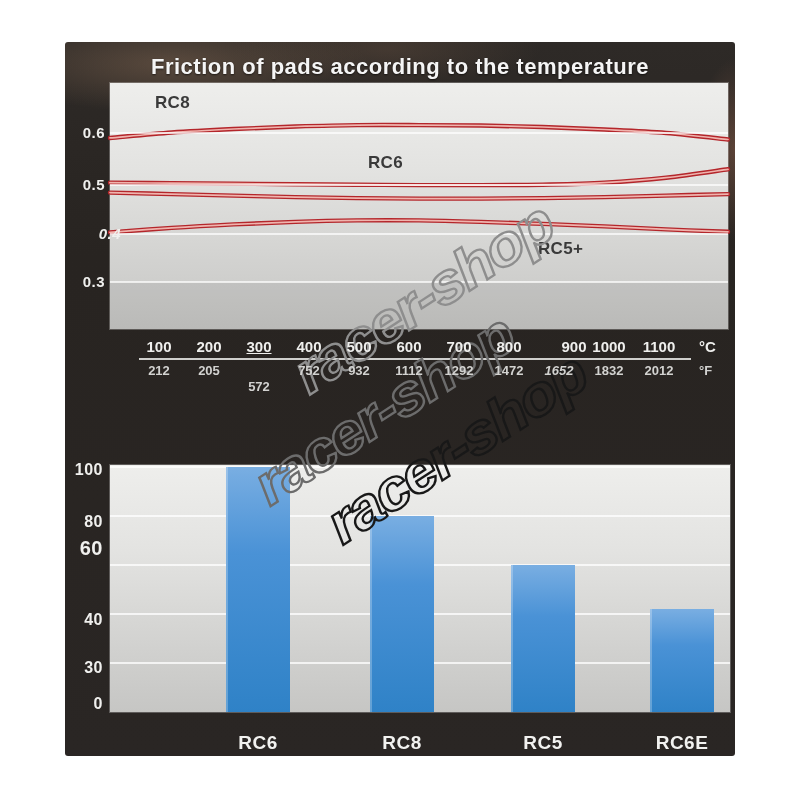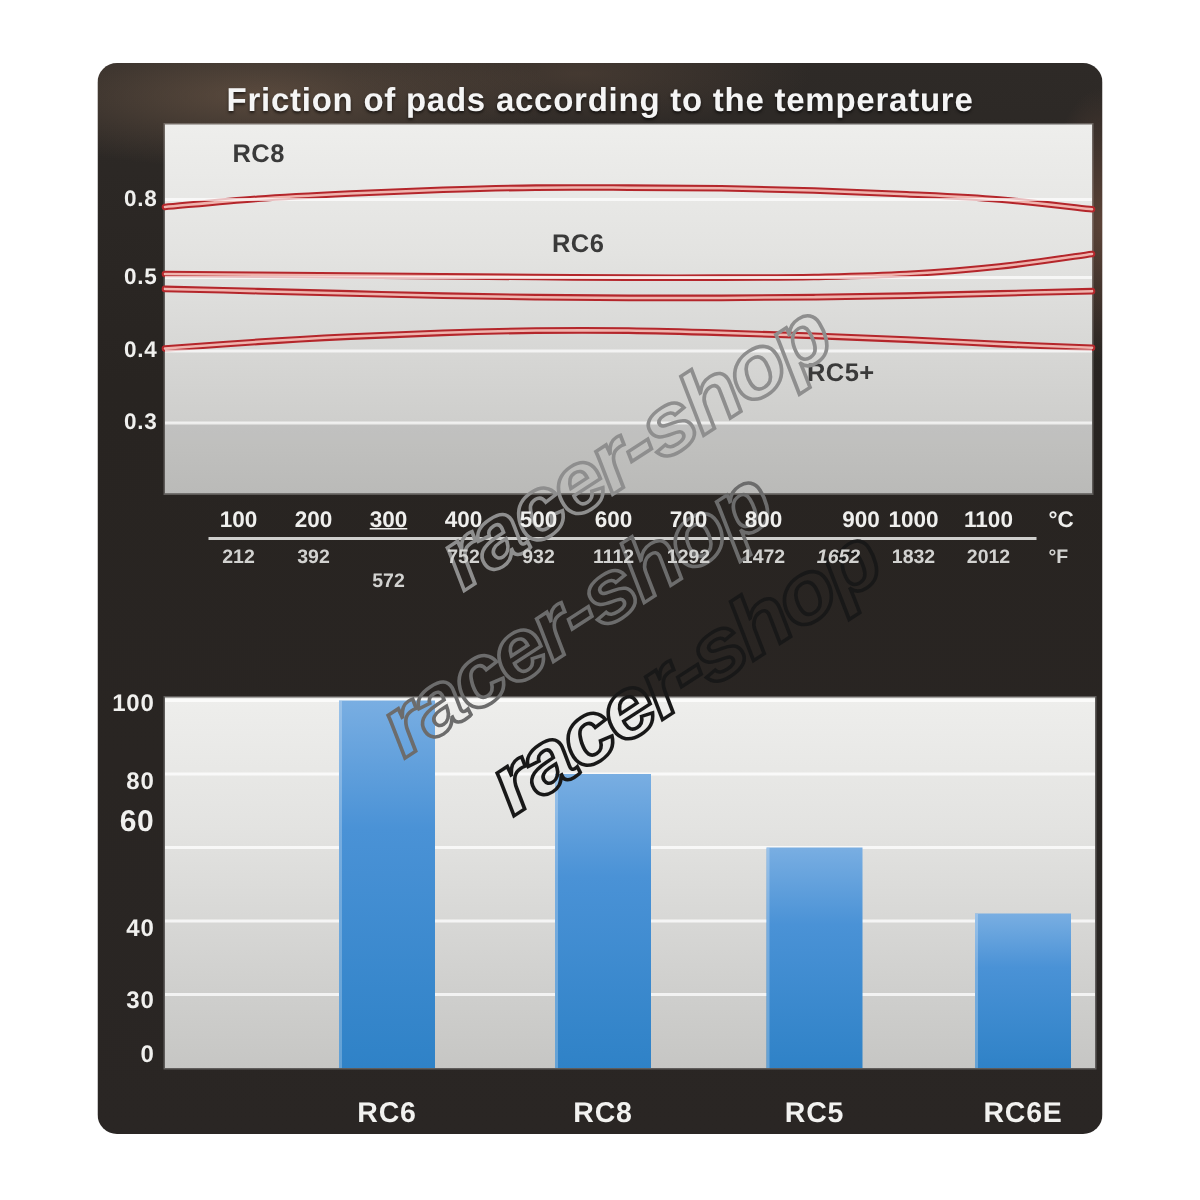--- a/index.html
+++ b/index.html
@@ -8,21 +8,21 @@
   .page { position:relative; width:800px; height:800px; background:#ffffff; }
 
   
   .photo {
     position:absolute; left:65px; top:42px; width:670px; height:714px;
     background:
       radial-gradient(ellipse 280px 70px at 16% 3%, rgba(126,100,80,.55), transparent 70%),
       radial-gradient(ellipse 220px 55px at 48% 1%, rgba(96,76,62,.45), transparent 70%),
       radial-gradient(ellipse 55px 130px at 100% 15%, rgba(150,100,78,.45), transparent 70%),
       linear-gradient(180deg, #2e2a27 0%, #282421 30%, #2a2624 100%);
-    border-radius:13px;
+    border-radius:3px;
     overflow:hidden;
   }
 
   .chart-title {
     position:absolute; left:0; width:670px; text-align:center;
     color:#f5f5f5; font-size:22px; font-weight:700; letter-spacing:.5px;
     text-shadow:0 1px 2px rgba(0,0,0,.6);
   }
   #title1 { top:12px; }
   #title2 { top:395px; font-size:21px; }
@@ -114,28 +114,28 @@
         <div class="bar" style="left: 260px; top: 51px; height: 196px;"></div>
         <div class="bar" style="left: 401px; top: 100px; height: 147px;"></div>
         <div class="bar" style="left: 540px; top: 144px; height: 103px;"></div>
       </div>
 
     <div id="watermark">
         <span class="wm" style="-webkit-text-stroke: 2.3px rgb(142, 142, 142); margin-left: 112px;">racer-shop</span>
         <span class="wm" style="-webkit-text-stroke: 2.3px rgb(108, 108, 108); margin-left: 18px;">racer-shop</span>
         <span class="wm" style="-webkit-text-stroke: 2.3px rgb(24, 24, 24); margin-left: 58px;">racer-shop</span>
       </div>
-  <div class="ytick" style="left: 2px; top: 81px;">0.8</div>
+  <div class="ytick" style="left: 2px; top: 81px;">0.6</div>
       <div class="ytick" style="left: 2px; top: 133px;">0.5</div>
-      <div class="ytick" style="left: 2px; top: 182px;">0.4</div>
+      <div class="ytick" style="left: 18px; top: 182px; font-style: italic;">0.4</div>
       <div class="ytick" style="left: 2px; top: 230px;">0.3</div>
       <div class="tcell tc" style="left: 69px;">100</div>
       <div class="tcell tf" style="left: 69px;">212</div>
       <div class="tcell tc" style="left: 119px;">200</div>
-      <div class="tcell tf" style="left: 119px;">392</div>
+      <div class="tcell tf" style="left: 119px;">205</div>
       <div class="tcell tc" style="left: 169px; text-decoration: underline;">300</div>
       <div class="tcell tf" style="left: 169px; margin-top: 16px;">572</div>
       <div class="tcell tc" style="left: 219px;">400</div>
       <div class="tcell tf" style="left: 219px;">752</div>
       <div class="tcell tc" style="left: 269px;">500</div>
       <div class="tcell tf" style="left: 269px;">932</div>
       <div class="tcell tc" style="left: 319px;">600</div>
       <div class="tcell tf" style="left: 319px;">1112</div>
       <div class="tcell tc" style="left: 369px;">700</div>
       <div class="tcell tf" style="left: 369px;">1292</div>

